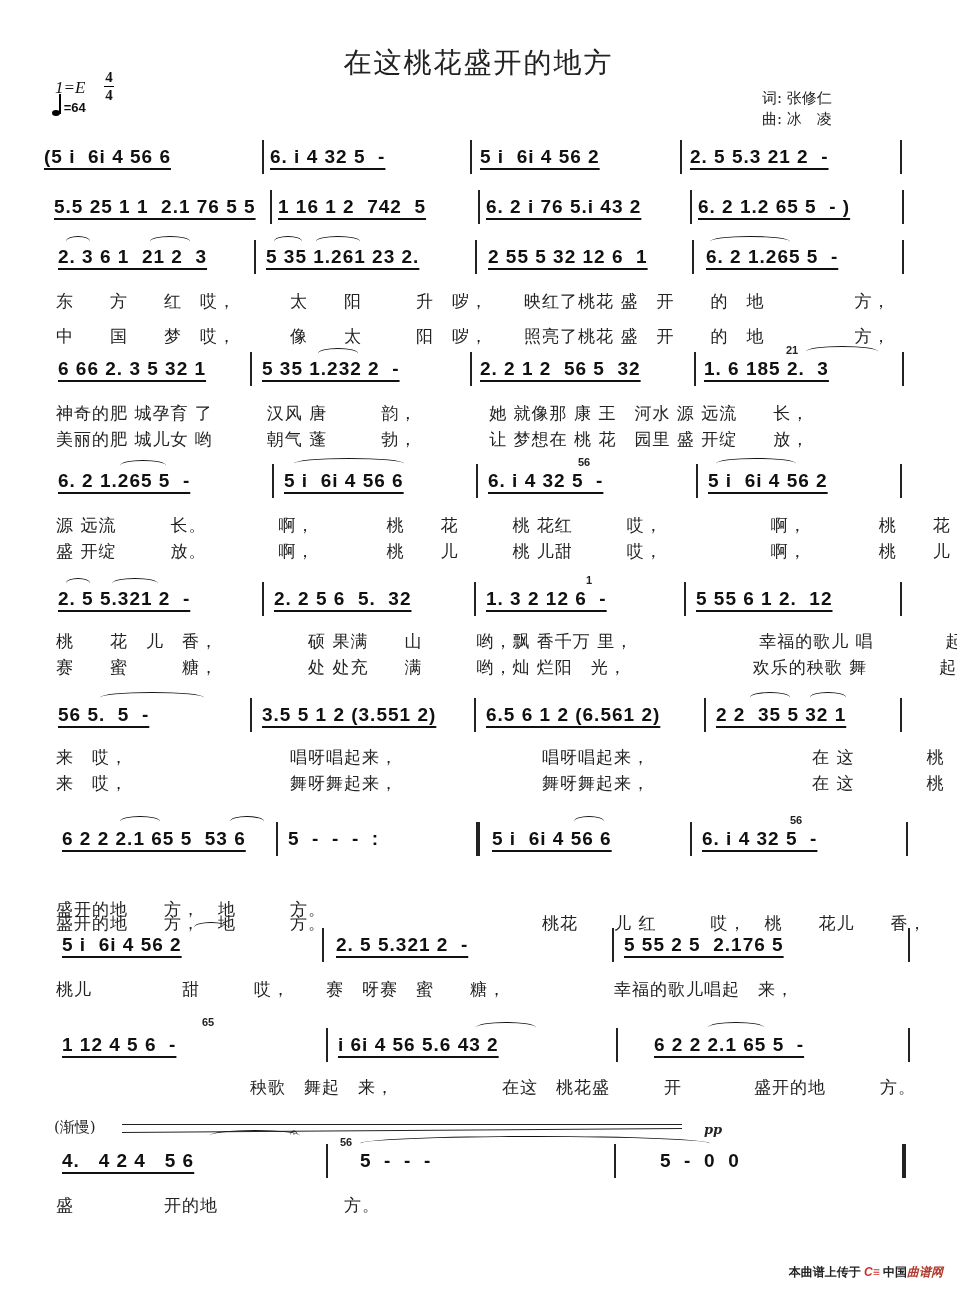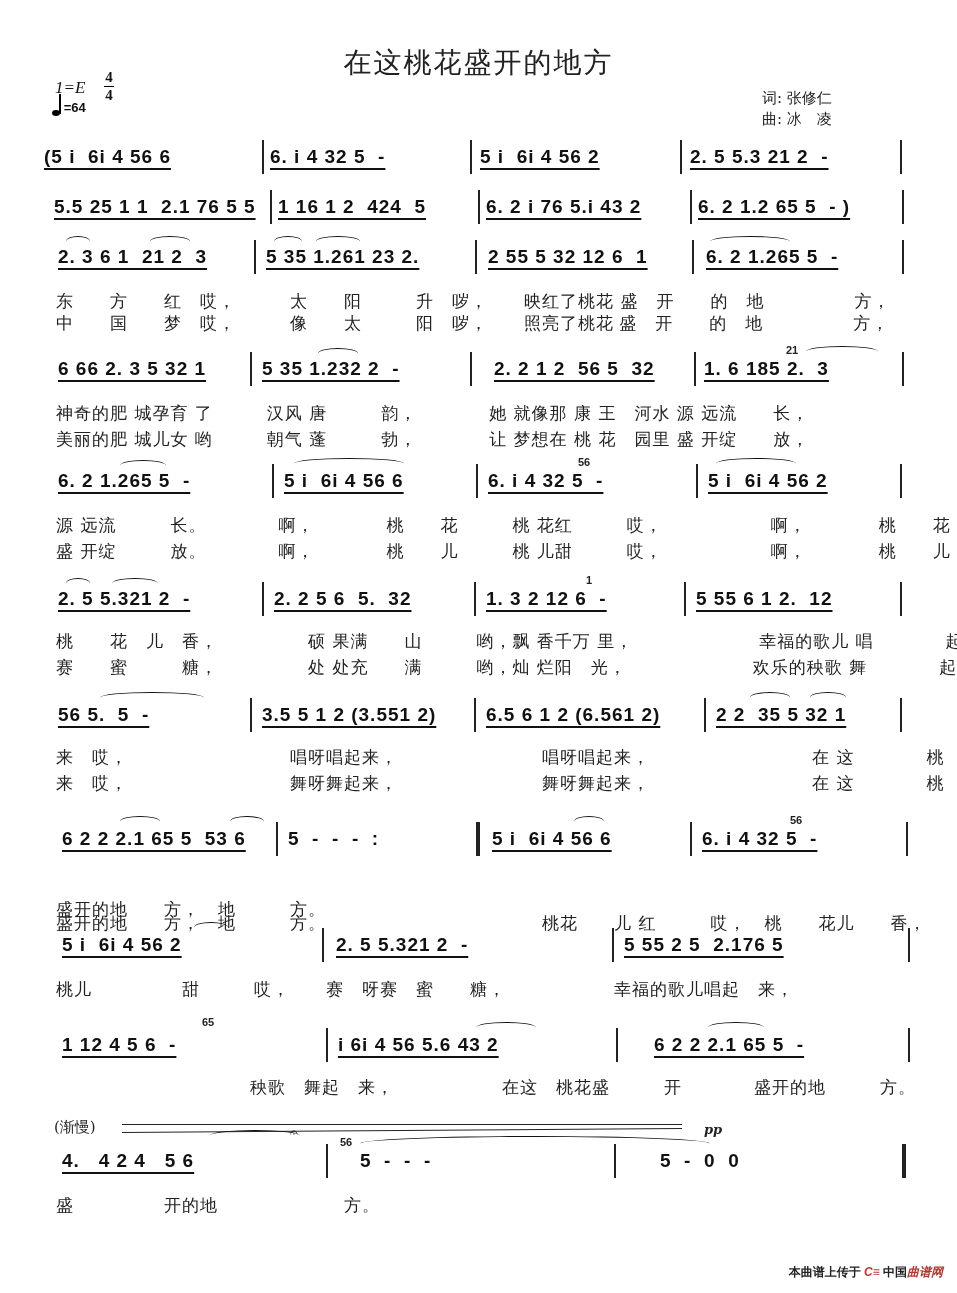--- a/index.html
+++ b/index.html
@@ -54,21 +54,21 @@
   <span class="bar" style="left:430px"></span>
   <span class="seg ul" style="left:440px">5 i  6i 4 56 2</span>
   <span class="bar" style="left:640px"></span>
   <span class="seg ul" style="left:650px">2. 5 5.3 21 2  -</span>
   <span class="bar" style="left:860px"></span>
 </div>
 
 <div class="row" style="top:196px;">
   <span class="seg ul" style="left:14px">5.5 25 1 1  2.1 76 5 5</span>
   <span class="bar" style="left:230px"></span>
-  <span class="seg ul" style="left:238px">1 16 1 2  424  5</span>
+  <span class="seg ul" style="left:238px">1 16 1 2  742  5</span>
   <span class="bar" style="left:438px"></span>
   <span class="seg ul" style="left:446px">6. 2 i 76 5.i 43 2</span>
   <span class="bar" style="left:650px"></span>
   <span class="seg ul" style="left:658px">6. 2 1.2 65 5  - )</span>
   <span class="bar" style="left:862px"></span>
 </div>
 
 <div class="row" style="top:246px;">
   <span class="slur" style="left:26px;top:-10px;width:24px"></span>
   <span class="slur" style="left:110px;top:-10px;width:40px"></span>
@@ -78,29 +78,29 @@
   <span class="slur" style="left:276px;top:-10px;width:44px"></span>
   <span class="seg ul" style="left:226px">5 35 1.261 23 2.</span>
   <span class="bar" style="left:435px"></span>
   <span class="seg ul" style="left:448px">2 55 5 32 12 6  1</span>
   <span class="bar" style="left:652px"></span>
   <span class="slur" style="left:670px;top:-10px;width:80px"></span>
   <span class="seg ul" style="left:666px">6. 2 1.265 5  -</span>
   <span class="bar" style="left:862px"></span>
 </div>
 <div class="lyric" style="top:290px;">东　　方　　红　哎，　　　太　　阳　　　升　哕，　　映红了桃花 盛　开　　的　地　　　　　方，</div>
-<div class="lyric" style="top:312px;font-family:Liberation Serif, serif;">中　　国　　梦　哎，　　　像　　太　　　阳　哕，　　照亮了桃花 盛　开　　的　地　　　　　方，</div>
+<div class="lyric" style="top:325px;">中　　国　　梦　哎，　　　像　　太　　　阳　哕，　　照亮了桃花 盛　开　　的　地　　　　　方，</div>
 
 <div class="row" style="top:358px;">
   <span class="seg ul" style="left:18px">6 66 2. 3 5 32 1</span>
   <span class="bar" style="left:210px"></span>
   <span class="slur" style="left:278px;top:-10px;width:40px"></span>
   <span class="seg ul" style="left:222px">5 35 1.232 2  -</span>
   <span class="bar" style="left:430px"></span>
-  <span class="seg ul" style="left:454px">2. 2 1 2  56 5  32</span>
+  <span class="seg ul" style="left:440px">2. 2 1 2  56 5  32</span>
   <span class="bar" style="left:654px"></span>
   <span class="marking" style="left:746px;top:-14px;font-size:11px;font-weight:bold;font-family:'Liberation Sans',sans-serif">21</span>
   <span class="slur" style="left:766px;top:-12px;width:72px"></span>
   <span class="seg ul" style="left:664px">1. 6 185 2.  3</span>
   <span class="bar" style="left:862px"></span>
 </div>
 <div class="lyric" style="top:402px;">神奇的肥 城孕育 了　　　汉风 唐　　　韵，　　　　她 就像那 康 王　河水 源 远流　　长，</div>
 <div class="lyric" style="top:428px;">美丽的肥 城儿女 哟　　　朝气 蓬　　　勃，　　　　让 梦想在 桃 花　园里 盛 开绽　　放，</div>
 
 <div class="row" style="top:470px;">

